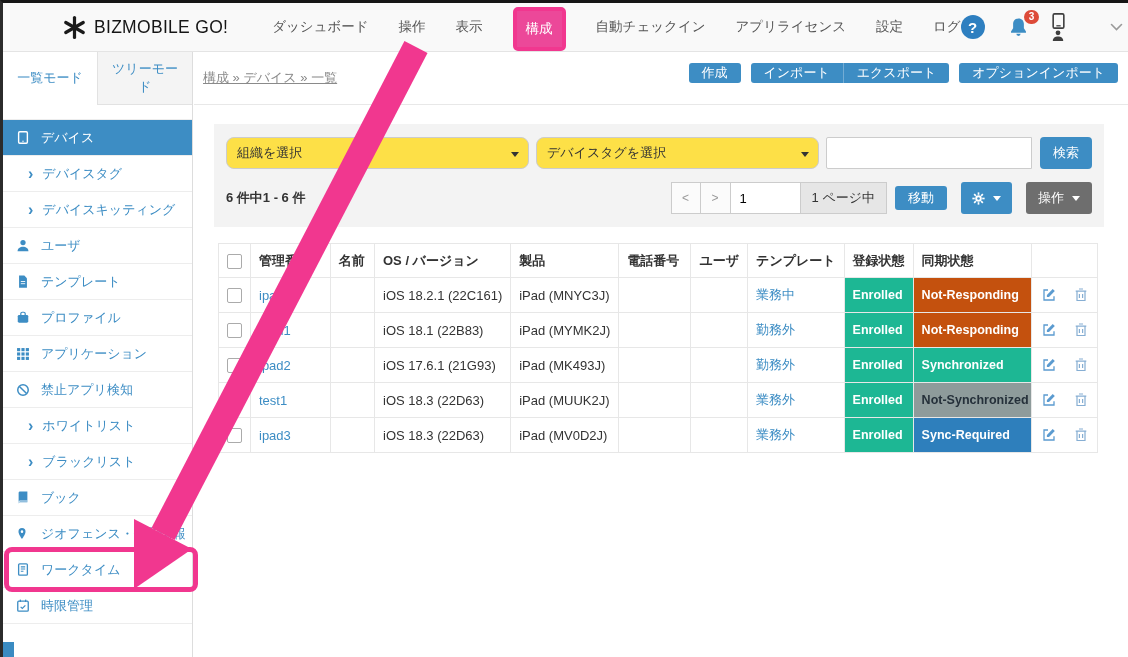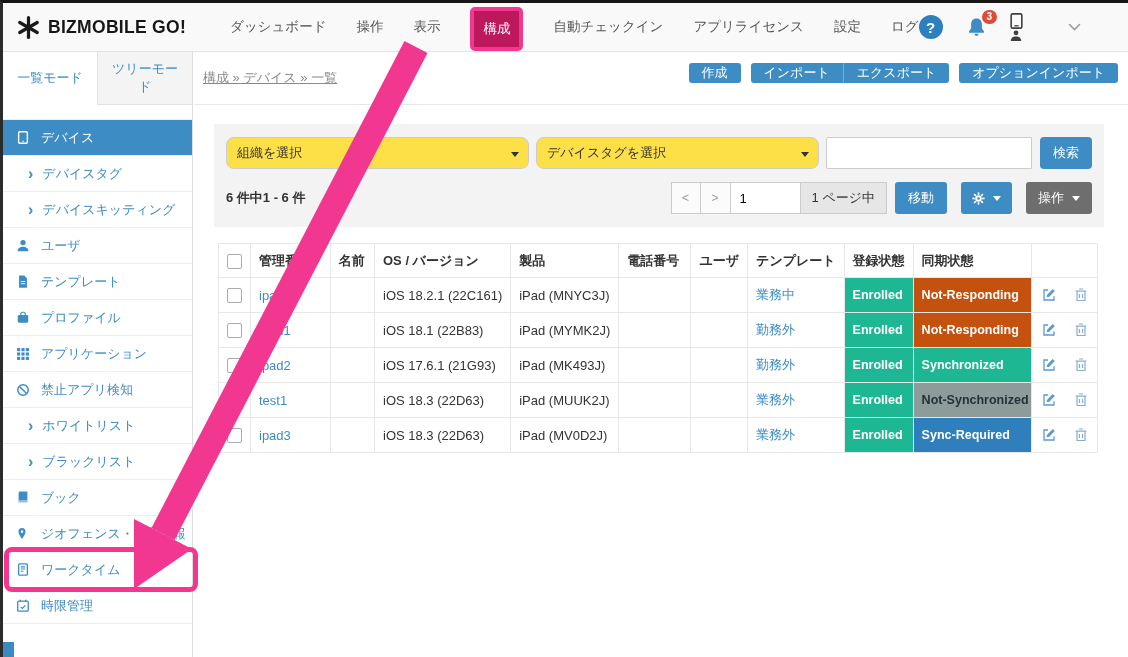--- a/index.html
+++ b/index.html
@@ -4,26 +4,26 @@
 <style>
   html,body{margin:0;padding:0;background:#fff;}
   .screen{position:relative;width:1128px;height:657px;box-sizing:border-box;
     border-top:3px solid #161616;border-left:3px solid #2b2b2b;background:#fff;
     font-family:"Liberation Sans",sans-serif;font-size:13px;color:#333;overflow:hidden;}
 
   
   .topbar{height:48px;display:flex;align-items:center;background:#f9f9f9;
     border-bottom:1px solid #e4e4e4;position:relative;z-index:5;}
   .logo{display:flex;align-items:center;gap:7px;padding-left:13px;font-size:17.5px;
-    font-weight:bold;color:#161616;letter-spacing:.3px;cursor:pointer;white-space:nowrap;}
+    font-weight:normal;color:#161616;letter-spacing:.3px;cursor:pointer;white-space:nowrap;margin-left:46px;}
   .nav-items{display:flex;align-items:center;margin-left:44px;gap:30px;}
   .nav-item{color:#555;font-size:13.5px;cursor:pointer;white-space:nowrap;}
   .pink-box{border:4px solid #f1378f;border-radius:5px;align-self:flex-start;margin-top:4px;
     line-height:0;background:#fff;position:relative;z-index:7;}
-  .nav-item.active{display:inline-block;background:#be185d;color:#fff;padding:11px 9px;line-height:1;}
+  .nav-item.active{display:inline-block;background:#ec4899;color:#fff;padding:11px 9px;line-height:1;}
   .topbar-right{margin-left:auto;display:flex;align-items:center;gap:23px;padding-right:52px;}
   .help-circle{width:24px;height:24px;border-radius:50%;background:#2e7fc0;color:#fff;
     font-weight:bold;display:flex;align-items:center;justify-content:center;font-size:15px;cursor:pointer;}
   .bell-wrap{position:relative;cursor:pointer;display:flex;}
   .badge-red{position:absolute;top:-7px;right:-10px;background:#dd4b39;color:#fff;
     font-size:10px;font-weight:bold;padding:1.5px 4.5px;border-radius:9px;}
   .device-user{display:flex;flex-direction:column;align-items:center;gap:1px;cursor:pointer;}
   .chev-down{margin-left:22px;display:flex;cursor:pointer;}
 
   
@@ -73,21 +73,21 @@
   .pg-row{display:flex;align-items:center;margin-top:13px;}
   .pg-summary{font-weight:bold;color:#333;}
   .pg-controls{margin-left:auto;display:flex;align-items:center;}
   .pg-btn{width:30px;height:32px;background:#fbfbfb;border:1px solid #ccc;color:#999;display:flex;
     align-items:center;justify-content:center;font-size:12px;box-sizing:border-box;cursor:pointer;}
   .pg-btn.next{border-left:none;}
   .pg-input{width:70px;height:32px;border:1px solid #ccc;border-left:none;box-sizing:border-box;
     padding:0 9px;font:inherit;outline:none;}
   .pg-label{height:32px;box-sizing:border-box;border:1px solid #ccc;border-left:none;background:#e6e6e6;
     display:flex;align-items:center;padding:0 11px;color:#333;}
-  .btn-go{margin-left:8px;height:32px;border-radius:3px;}
+  .btn-go{margin-left:8px;height:24px;border-radius:3px;}
   .btn-gear{margin-left:14px;height:32px;display:flex;align-items:center;gap:8px;padding:0 11px;border-radius:3px;}
   .btn-ops{margin-left:14px;background:#6e6e6e;height:32px;display:flex;align-items:center;gap:8px;
     padding:0 12px;border-radius:3px;}
 
   .table-wrap{margin:16px 24px 0 24px;}
   table.devices{border-collapse:collapse;width:880px;background:#fff;font-size:13px;border:1px solid #ddd;}
   .devices th,.devices td{border:1px solid #e7e7e7;height:34px;padding:0 8px;text-align:left;
     vertical-align:middle;box-sizing:border-box;white-space:nowrap;overflow:hidden;}
   .devices th{font-weight:bold;color:#333;background:#fff;}
   .c-badge{padding:0 !important;}

